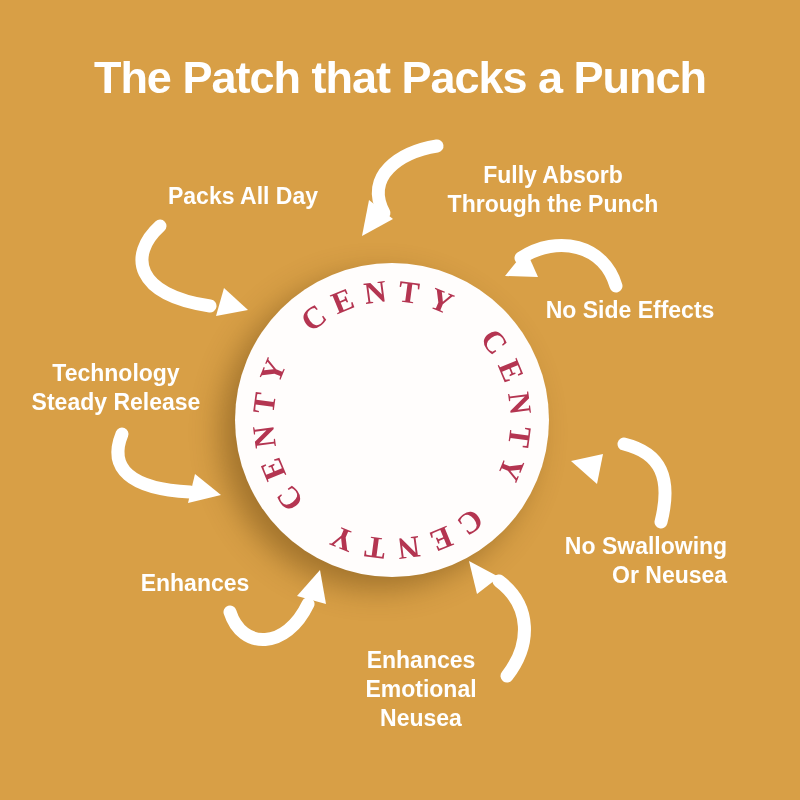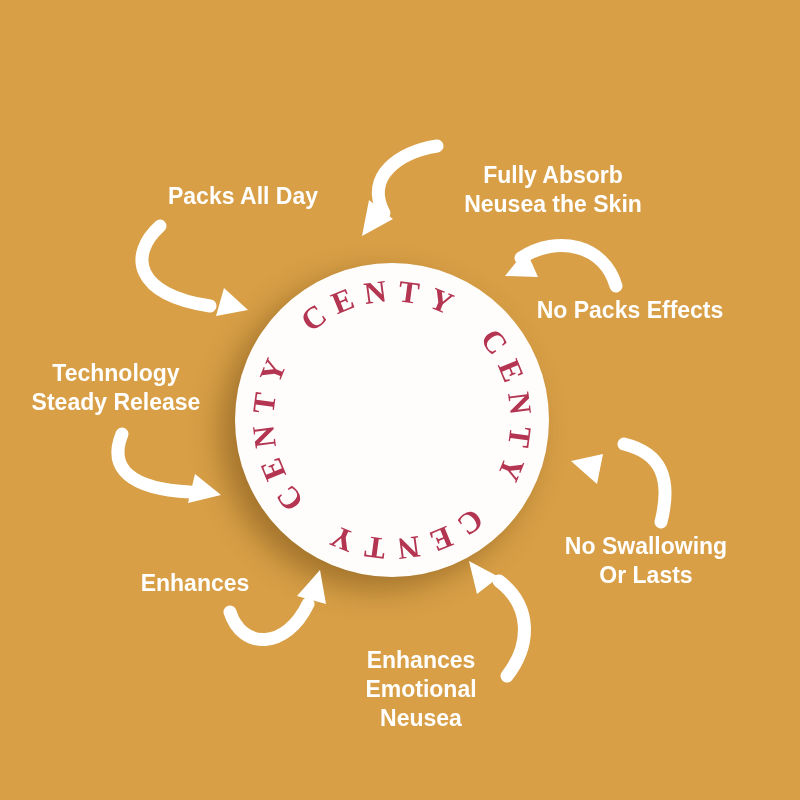--- a/index.html
+++ b/index.html
@@ -75,27 +75,28 @@
     font-size:23px;
     line-height:29px;
     white-space:nowrap;
   }
   .pos-0{left:243px;top:196px;}
   .pos-1{left:545px;top:190px;margin-left:8px;}
   .pos-2{left:630px;top:310px;}
   .pos-3{left:116px;top:388px;}
   .pos-4{left:195px;top:583px;}
   .pos-5{left:421px;top:689px;}
-  .pos-6{left:646px;top:561px;}
+  .pos-6{left:646px;top:561px;text-align:right;}
 </style>
 </head>
 <body>
 
 <div class="canvas">
 
+  <h1 class="title">The Patch that Packs a Punch</h1>
 
   <div class="disc"></div>
   <div class="ring">
       <span style="transform: translate(-50%, -50%) rotate(-37.5deg) translateY(-129px);">C</span>
       <span style="transform: translate(-50%, -50%) rotate(-22.5deg) translateY(-129px);">E</span>
       <span style="transform: translate(-50%, -50%) rotate(-7.5deg) translateY(-129px);">N</span>
       <span style="transform: translate(-50%, -50%) rotate(7.5deg) translateY(-129px);">T</span>
       <span style="transform: translate(-50%, -50%) rotate(22.5deg) translateY(-129px);">Y</span>
       <span style="transform: translate(-50%, -50%) rotate(37.5deg) translateY(-129px);"> </span>
       <span style="transform: translate(-50%, -50%) rotate(52.5deg) translateY(-129px);">C</span>
@@ -148,40 +149,40 @@
       <polygon points="571,461 597,484 603,454"></polygon>
     </g>
   </svg>
 
   <div class="feature pos-0">
     <div>Packs All Day</div>
   </div>
 
   <div class="feature pos-1">
     <div>Fully Absorb</div>
-    <div>Neusea the Skin</div>
+    <div>Through the Punch</div>
   </div>
 
   <div class="feature pos-2">
-    <div>No Packs Effects</div>
+    <div>No Side Effects</div>
   </div>
 
   <div class="feature pos-3">
     <div>Technology</div>
     <div>Steady Release</div>
   </div>
 
   <div class="feature pos-4">
     <div>Enhances</div>
   </div>
 
   <div class="feature pos-5">
     <div>Enhances</div>
     <div>Emotional</div>
     <div>Neusea</div>
   </div>
 
   <div class="feature pos-6">
     <div>No Swallowing</div>
-    <div>Or Lasts</div>
+    <div>Or Neusea</div>
   </div>
 
 </div>
 
 </body></html>

